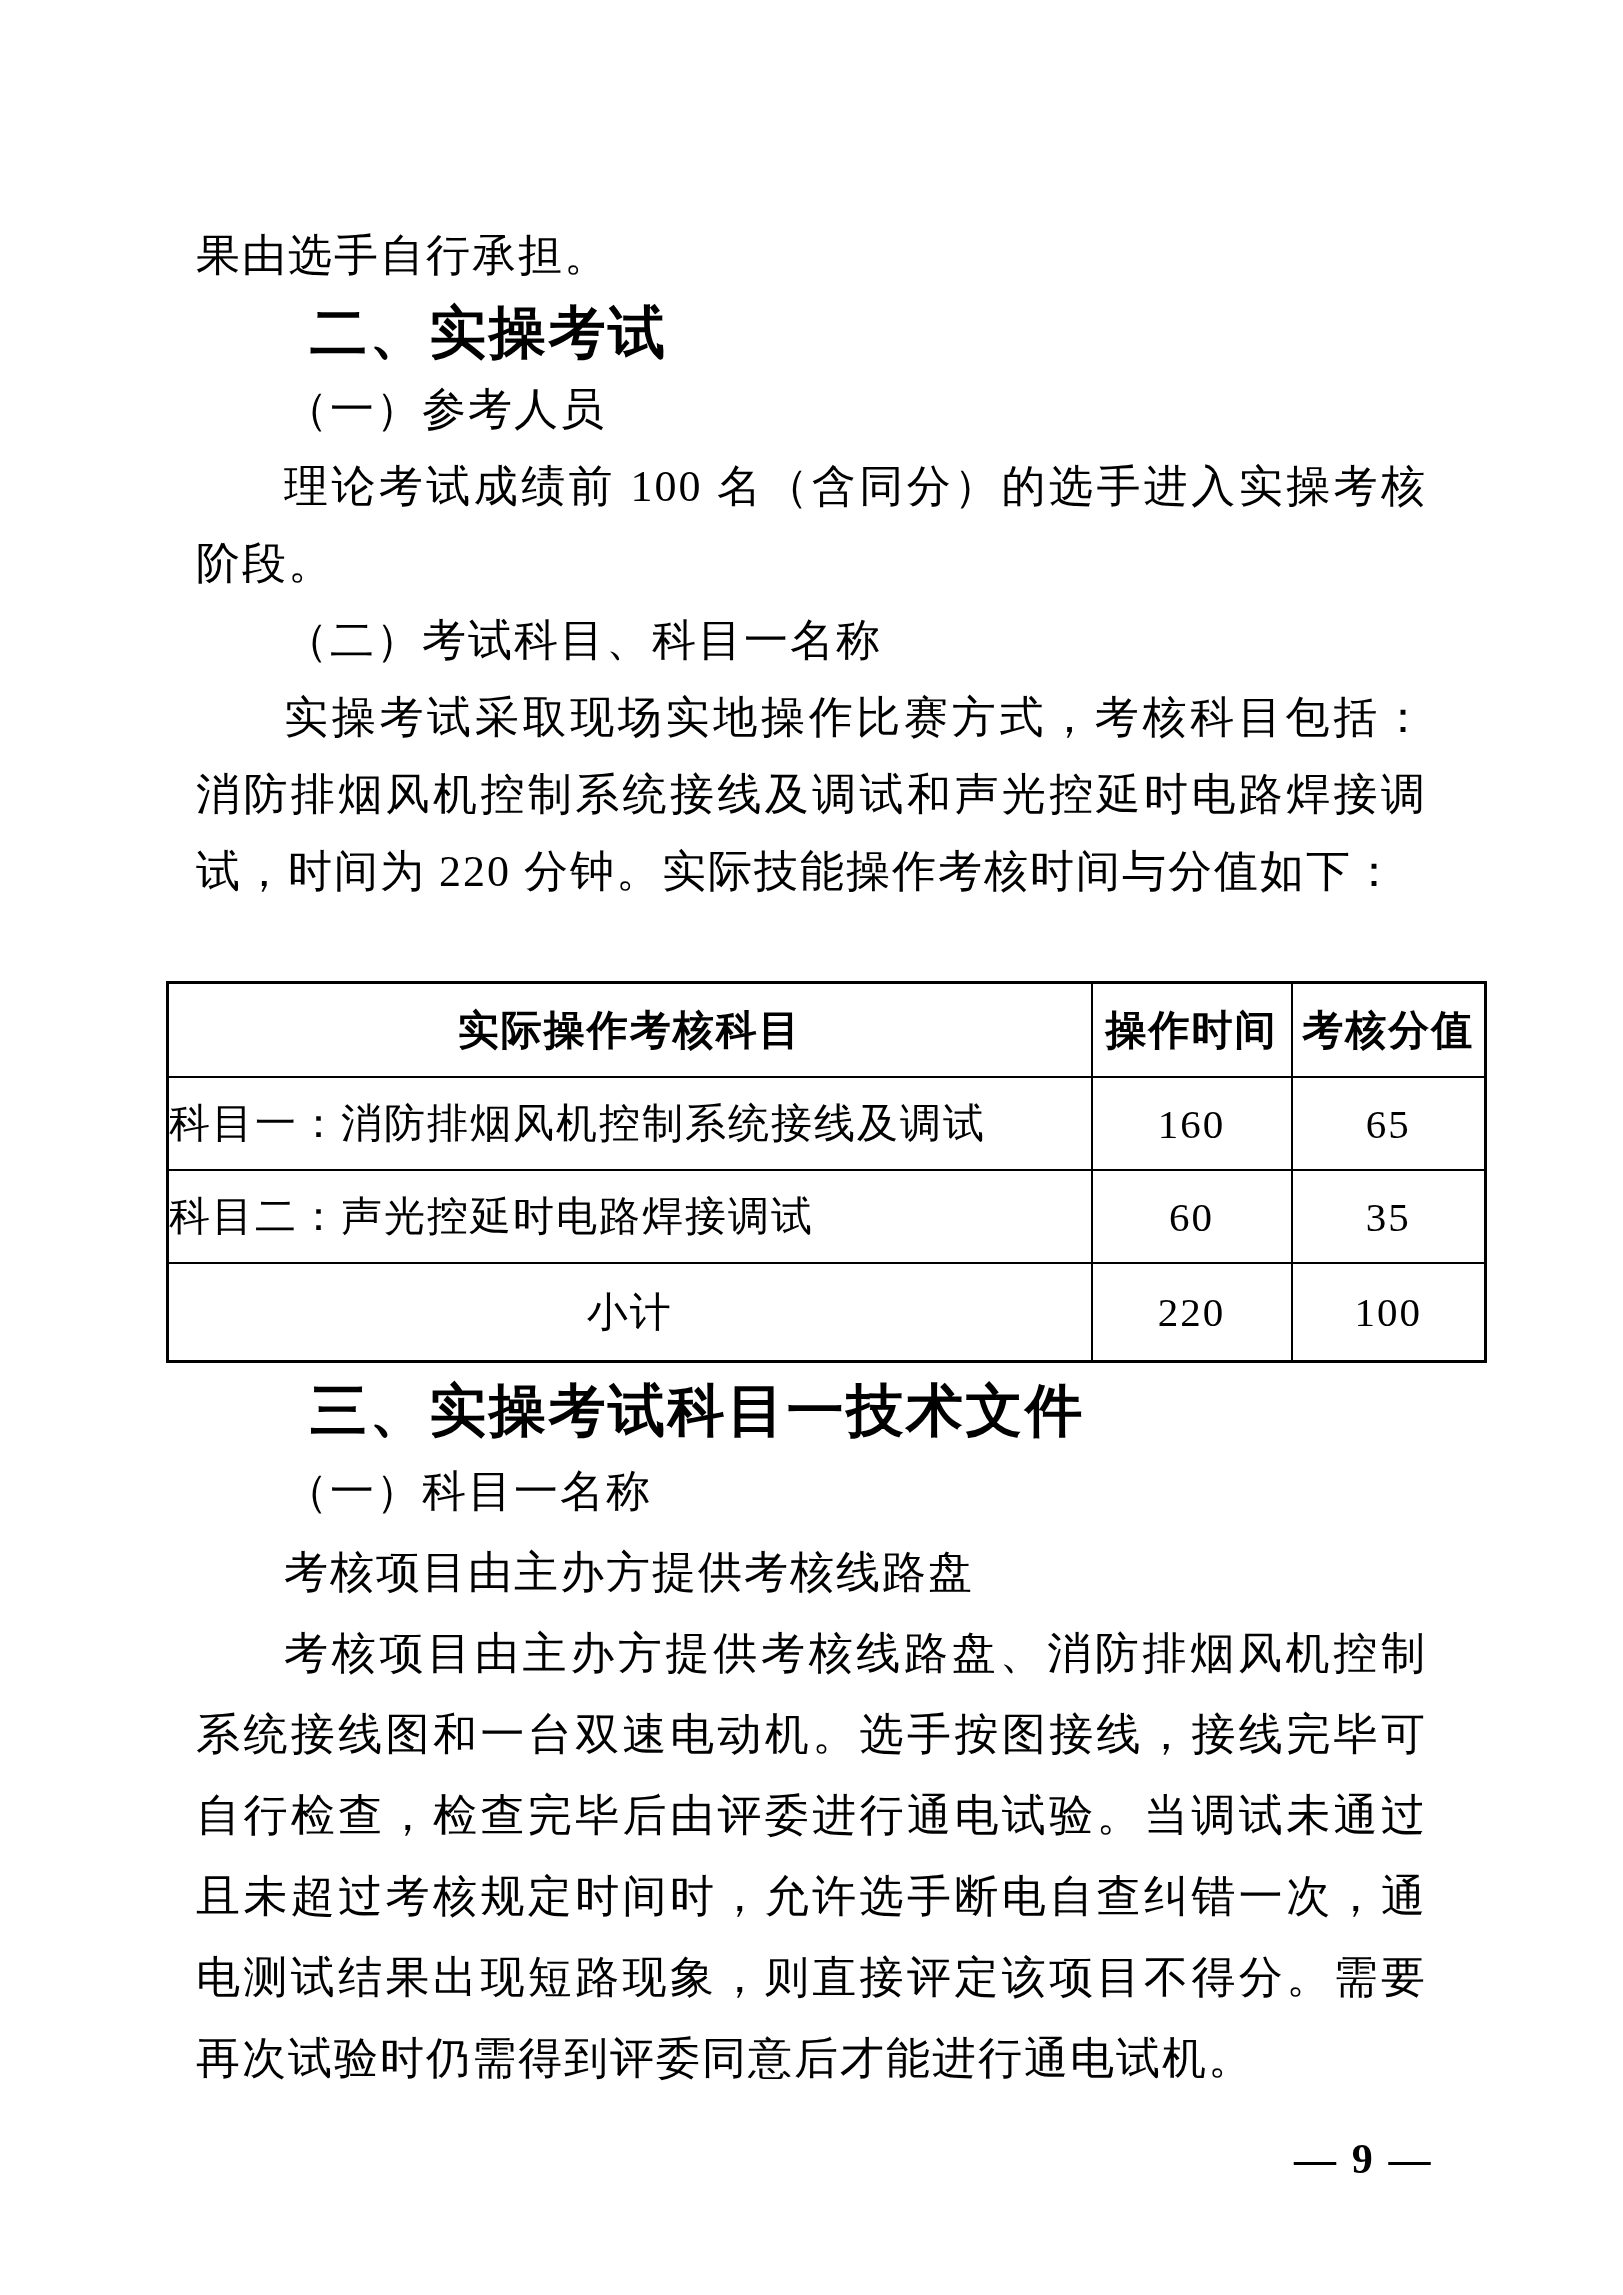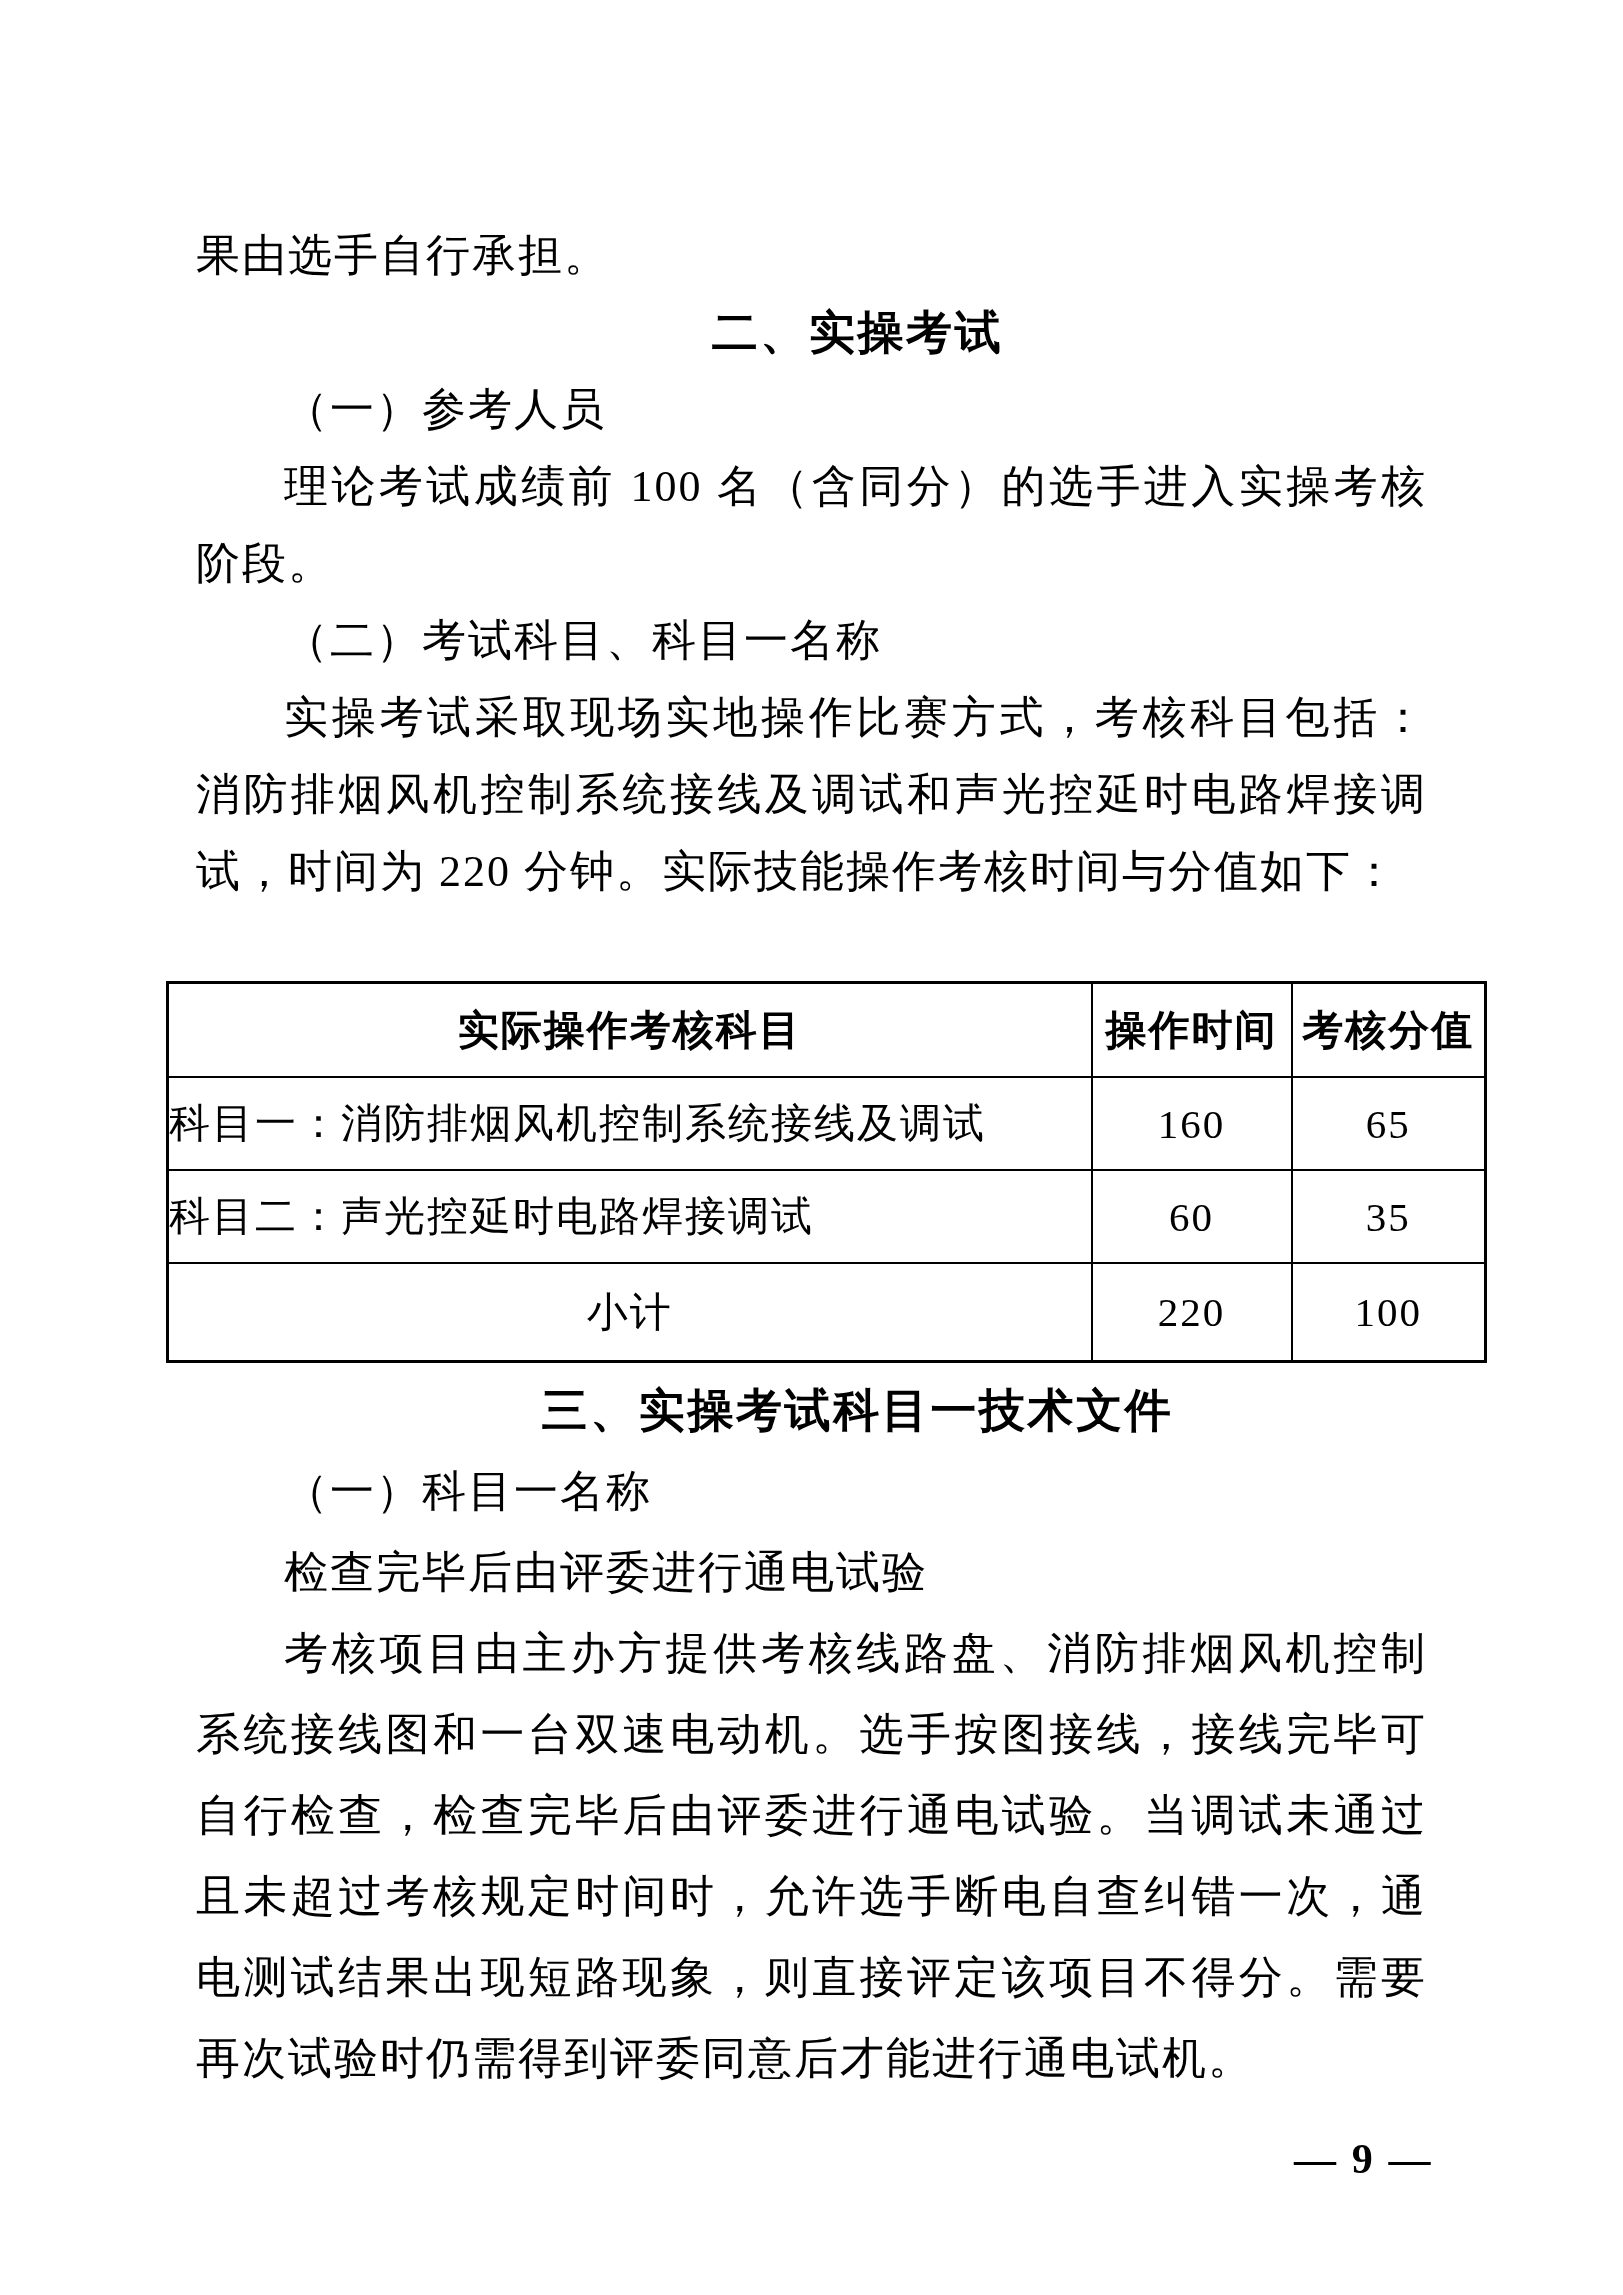--- a/index.html
+++ b/index.html
@@ -31,23 +31,23 @@
     text-justify: inter-character;
     text-indent: 2em;
     color: #000000;
   }
   p.no-indent {
     text-indent: 0;
   }
   p.heading {
     font-family: "Liberation Sans", "DejaVu Sans", sans-serif;
     font-weight: 700;
-    font-size: 46px;
+    font-size: 57px;
     letter-spacing: 2.6px;
-    text-align: center;
+    text-align: left;
   }
   p.subheading {
     text-align: left;
   }
   .sec2 p {
     line-height: 81px;
   }
   
   .table-wrap {
     margin: 71px 0 6.5px -30px;
@@ -161,21 +161,21 @@
           </tr>
         </tbody>
       </table>
     </div>
 
     <div class="sec2">
       <p class="heading">三、实操考试科目一技术文件</p>
 
       <p class="subheading">（一）科目一名称</p>
 
-      <p>检查完毕后由评委进行通电试验</p>
+      <p>考核项目由主办方提供考核线路盘</p>
 
 
       <p>考核项目由主办方提供考核线路盘、消防排烟风机控制系统接线图和一台双速电动机。选手按图接线，接线完毕可自行检查，检查完毕后由评委进行通电试验。当调试未通过且未超过考核规定时间时，允许选手断电自查纠错一次，通电测试结果出现短路现象，则直接评定该项目不得分。需要再次试验时仍需得到评委同意后才能进行通电试机。</p>
     </div>
 
   </div>
 
   <div class="footer">— 9 —</div>
 </div>
 

